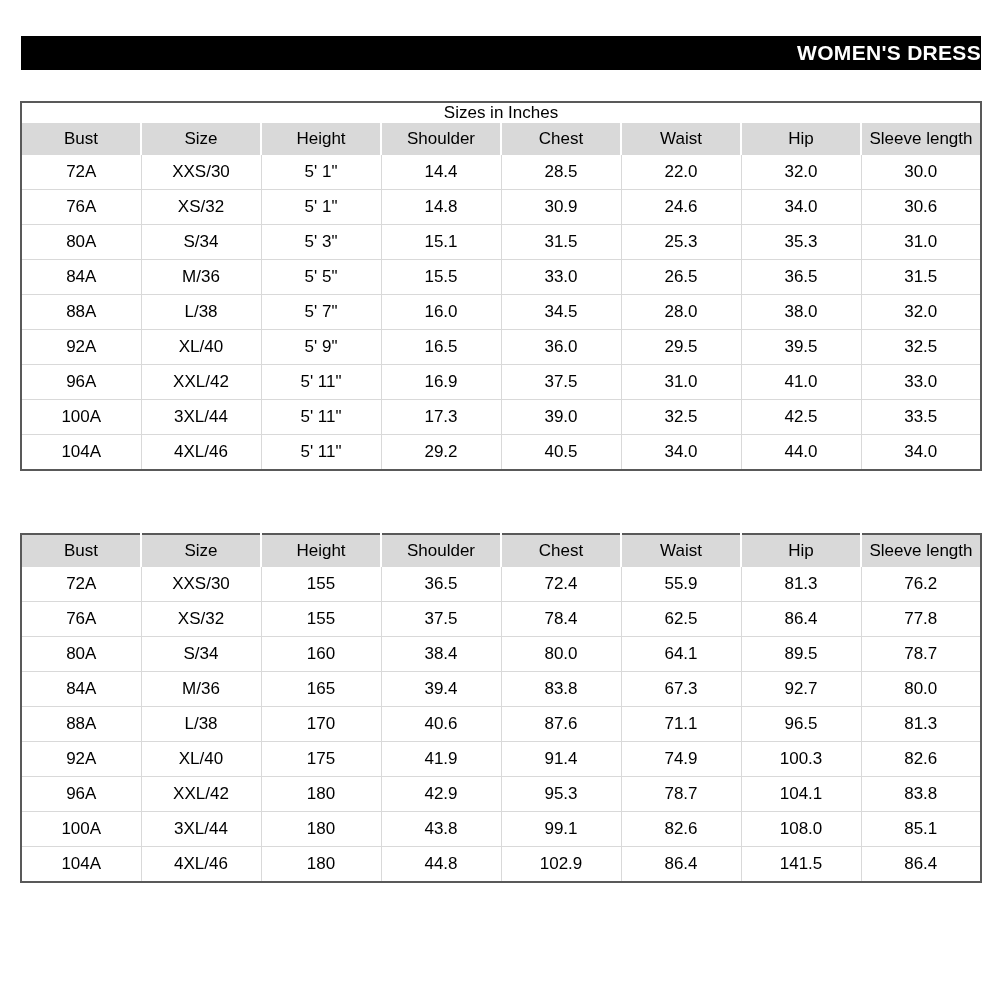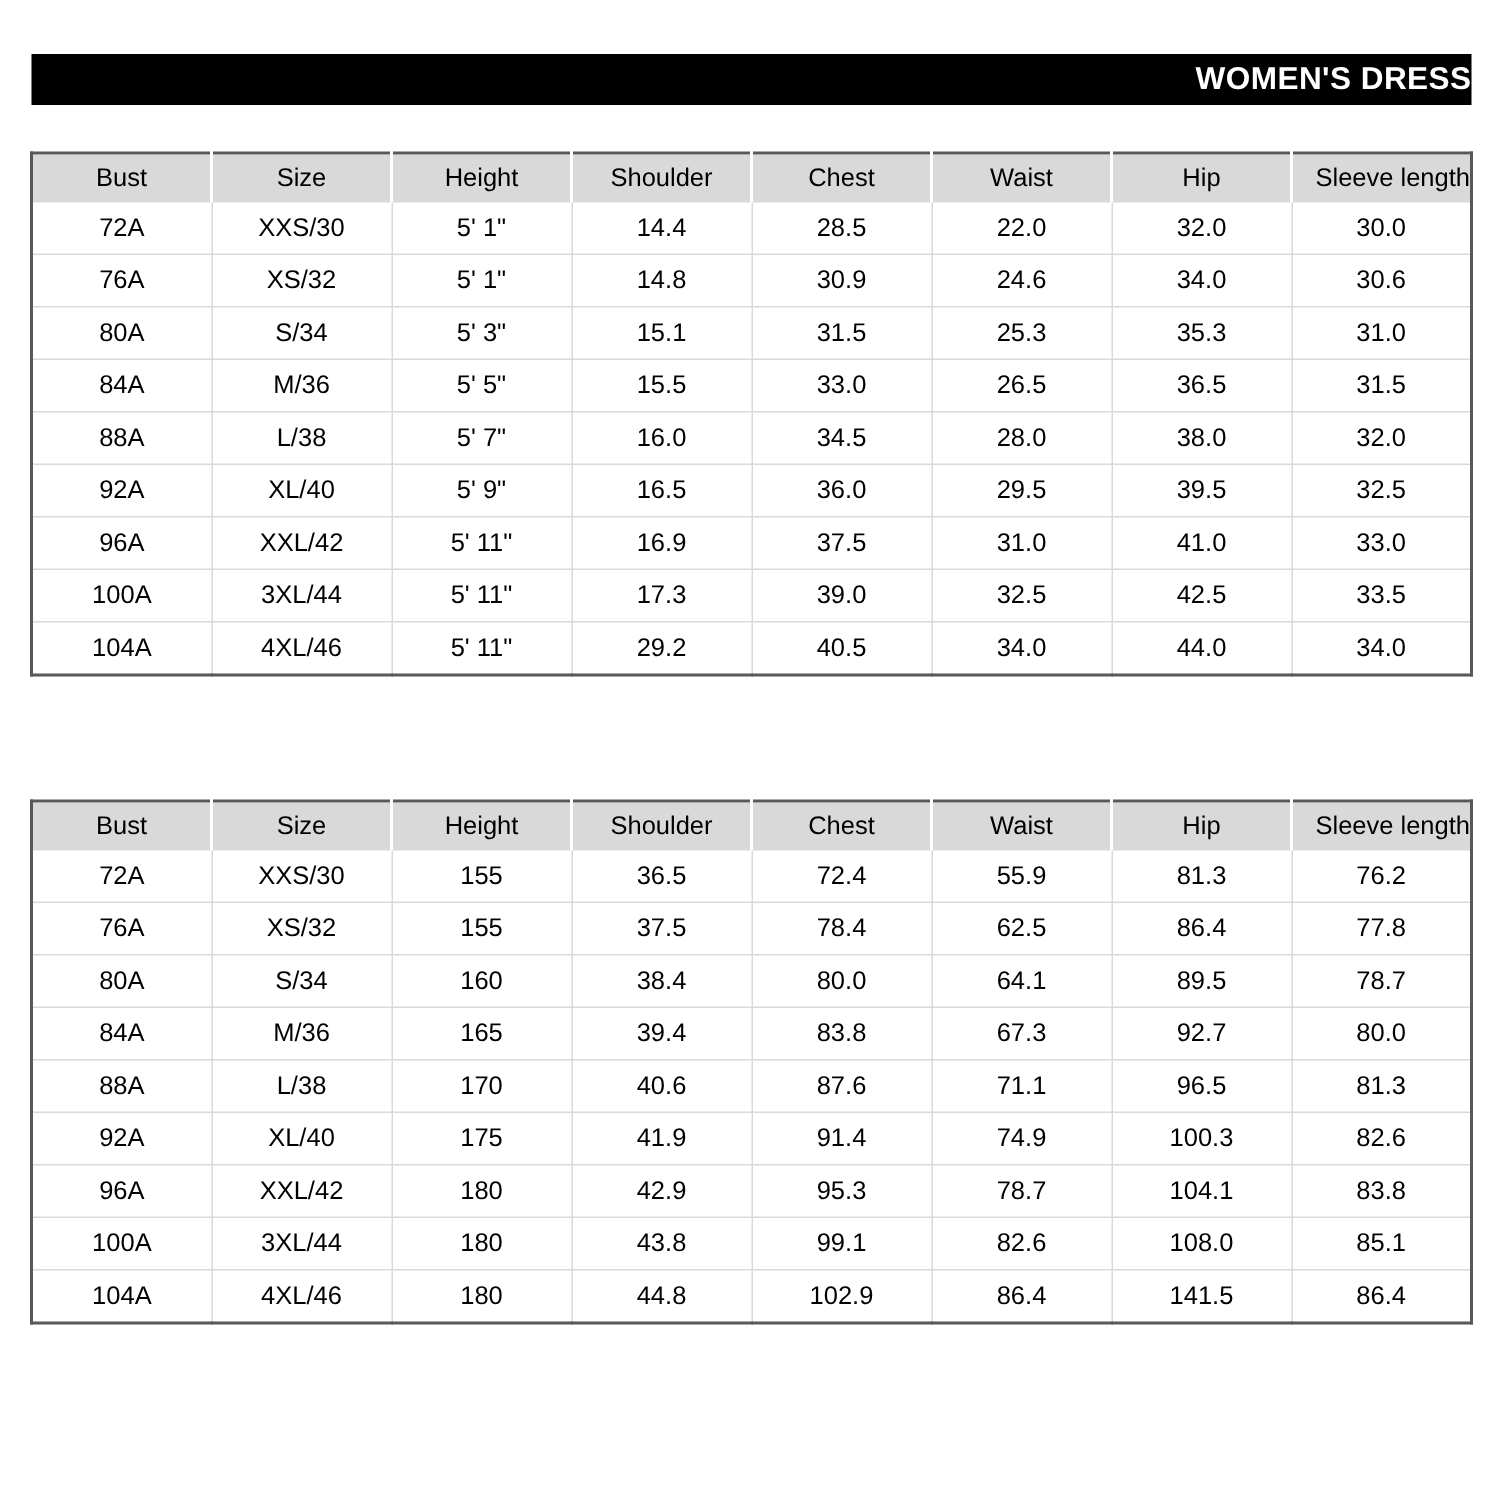--- a/index.html
+++ b/index.html
@@ -51,38 +51,41 @@
     white-space: nowrap;
   }
   .header-row th {
     height: 31px;
     background: #d9d9d9;
     border-left: 2px solid #ffffff;
     border-right: 2px solid #ffffff;
     margin-left: 34px;
   }
   .header-row th:first-child { border-left: none; }
-  .header-row th:last-child  { border-right: none; text-align: right; }
+  .header-row th:last-child  { border-right: none; }
   .size-table tbody td {
     height: 34px;
     background: #ffffff;
     border: 1px solid #d9d9d9;
   }
 </style>
 </head>
 <body>
 
 <div class="page">
 
   <div class="title-bar">
     <span>WOMEN'S DRESS</span>
   </div>
 
   <table class="size-table inches">
     <thead>
+      <tr>
+        <th class="title-row-cell" colspan="8">Sizes in Inches</th>
+      </tr>
       <tr class="header-row">
           <th>Bust</th>
           <th>Size</th>
           <th>Height</th>
           <th>Shoulder</th>
           <th>Chest</th>
           <th>Waist</th>
           <th>Hip</th>
           <th>Sleeve length</th>
         </tr>

